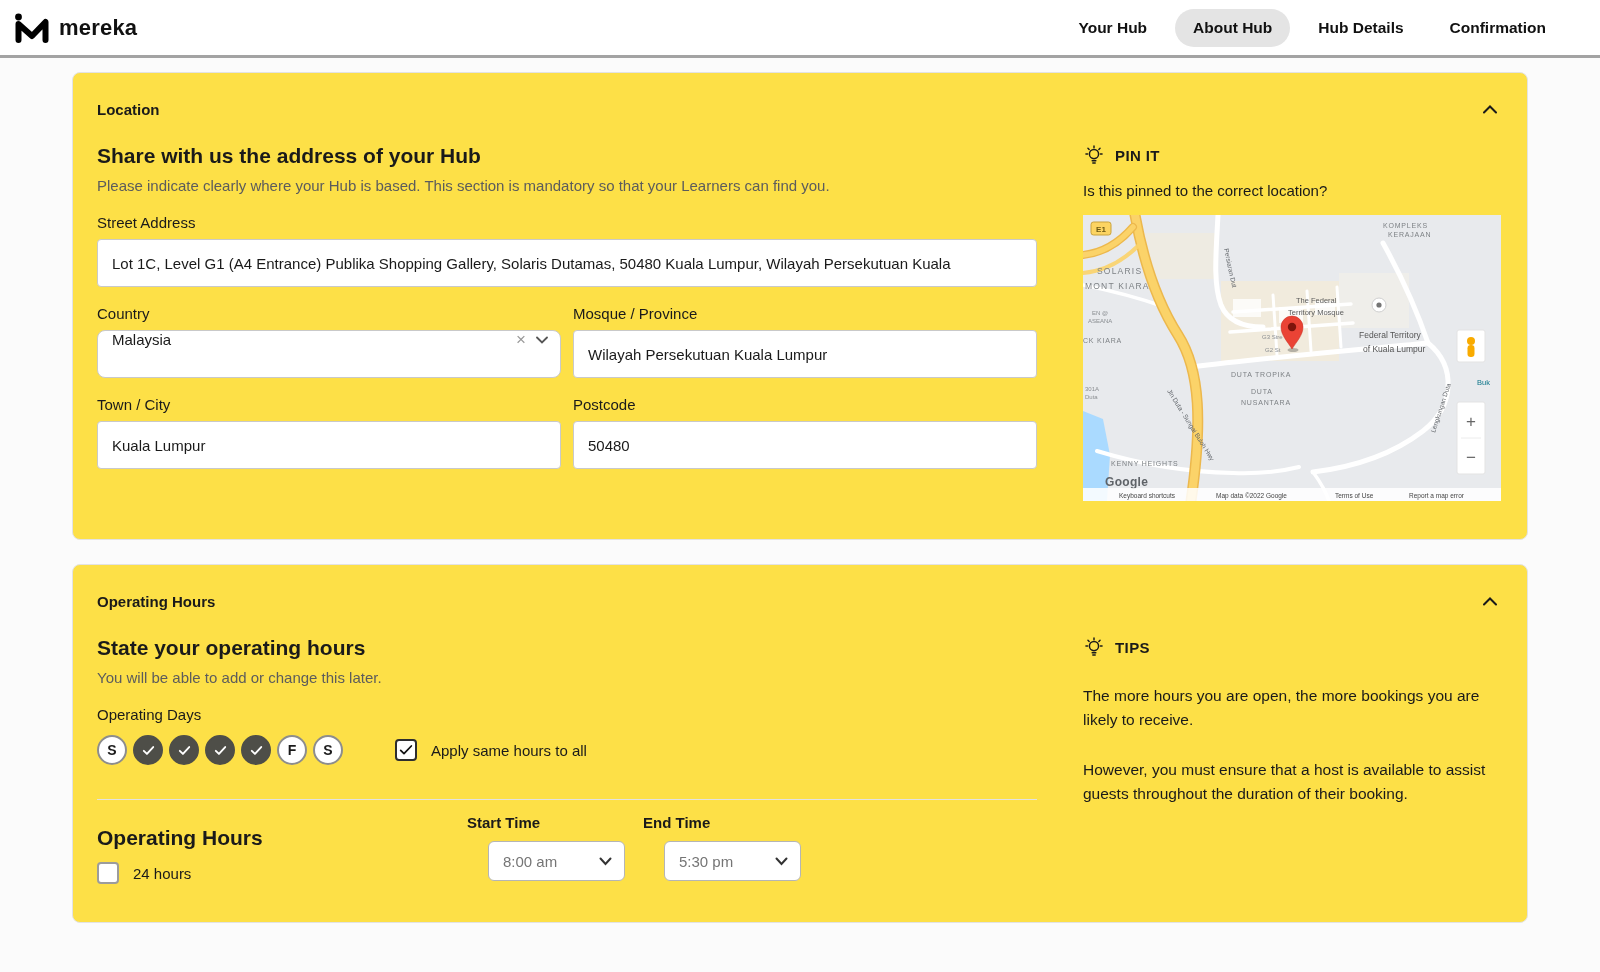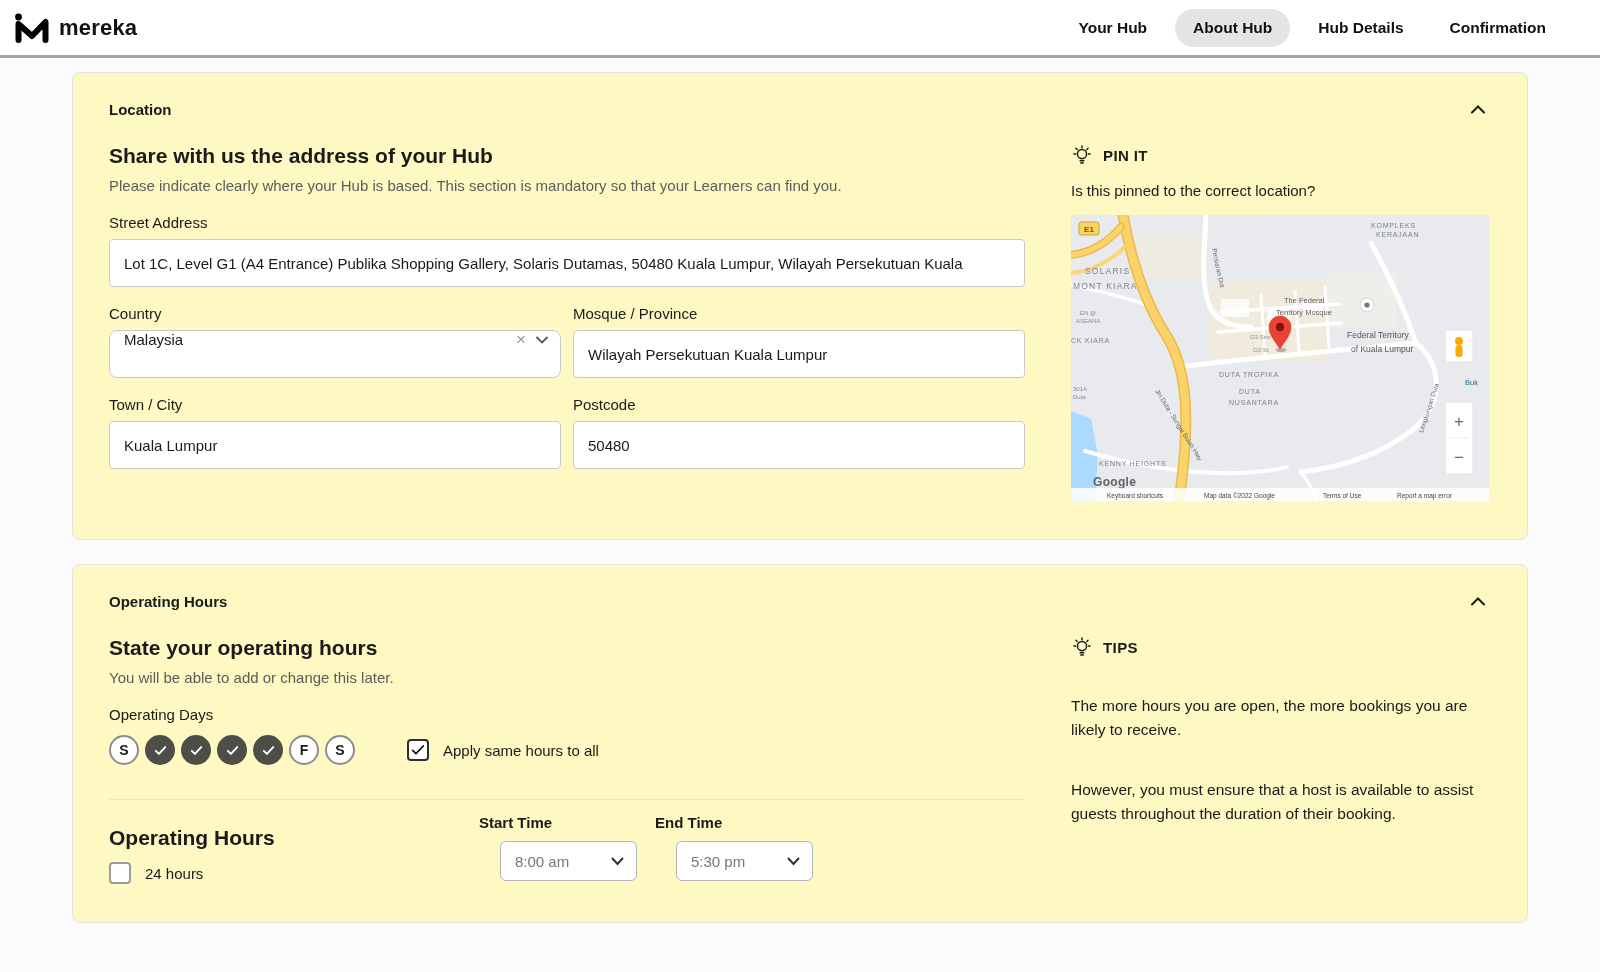--- a/index.html
+++ b/index.html
@@ -10,21 +10,21 @@
   .topbar { display:flex; align-items:center; justify-content:space-between; height:58px;
             background:#fff; border-bottom:3px solid #a3a3a3; padding:0 36px 0 14px; }
   .brand { display:flex; align-items:center; gap:9px; }
   .brand-name { font-size:22px; font-weight:600; letter-spacing:0.2px; color:#111; }
   .nav { display:flex; align-items:center; gap:10px; }
   .nav-item { font-size:15.5px; font-weight:700; padding:10px 18px; border-radius:22px; cursor:pointer; color:#111; }
   .nav-item.active { background:#e4e4e4; }
 
   
   main { padding:14px 72px 28px; }
-  .card { background:#fef9c3; border:1px solid #e3e3e3; border-radius:8px; padding:26px 36px 38px; }
+  .card { background:#fde047; border:1px solid #e3e3e3; border-radius:8px; padding:26px 24px 38px; }
   .card + .card { margin-top:24px; }
   .card-head { display:flex; align-items:center; justify-content:space-between; margin-bottom:24px; }
   .card-title { font-size:15px; font-weight:700; }
   .collapse-btn { background:none; border:none; padding:6px; cursor:pointer; line-height:0; }
   .card-body { display:grid; grid-template-columns:1fr 420px; gap:46px; align-items:start; }
 
   h2.sec-h { font-size:21px; font-weight:700; margin:0 0 9px; }
   .sub { font-size:15px; color:#5c5c5c; margin:0 0 20px; }
   .field-label { font-size:15px; margin:18px 0 8px; }
   .text-input { width:100%; height:48px; border:1px solid #c9c9c9; border-radius:4px; padding:0 14px;
@@ -32,21 +32,21 @@
   .grid-2 { display:grid; grid-template-columns:1fr 1fr; column-gap:12px; }
   .select-box { height:48px; border:1px solid #c9c9c9; border-radius:8px; background:#fff;
                 display:flex; align-items:flex-start; justify-content:space-between; padding:0 12px 0 14px;
                 font-size:15px; cursor:pointer; }
   .sel-icons { display:flex; align-items:center; gap:10px; }
   .clear-x { color:#9a9a9a; font-size:17px; line-height:1; cursor:pointer; }
 
   
   .aside-title { display:flex; align-items:center; gap:10px; font-size:15px; font-weight:700; letter-spacing:0.4px; }
   .pin-q { font-size:15px; margin:16px 0 16px; }
-  .tips-p { font-size:15.5px; line-height:1.55; margin:36px 0 0; }
+  .tips-p { font-size:15.5px; line-height:1.55; margin:26px 0 0; }
 
   
   .map { display:block; width:418px; height:286px; }
   .m-area  { font-size:7px;  letter-spacing:0.8px; fill:#7d8185; }
   .m-area-lg { font-size:8.5px; letter-spacing:1.2px; fill:#7d8185; }
   .m-tiny  { font-size:6px;  fill:#8a8e92; }
   .m-poi   { font-size:7.5px; fill:#5b5b5b; }
   .m-poi-lg{ font-size:8.5px; fill:#545454; }
   .m-road  { font-size:6.5px; fill:#5f6368; }
   .m-blue  { font-size:7.5px; fill:#0d7589; }

